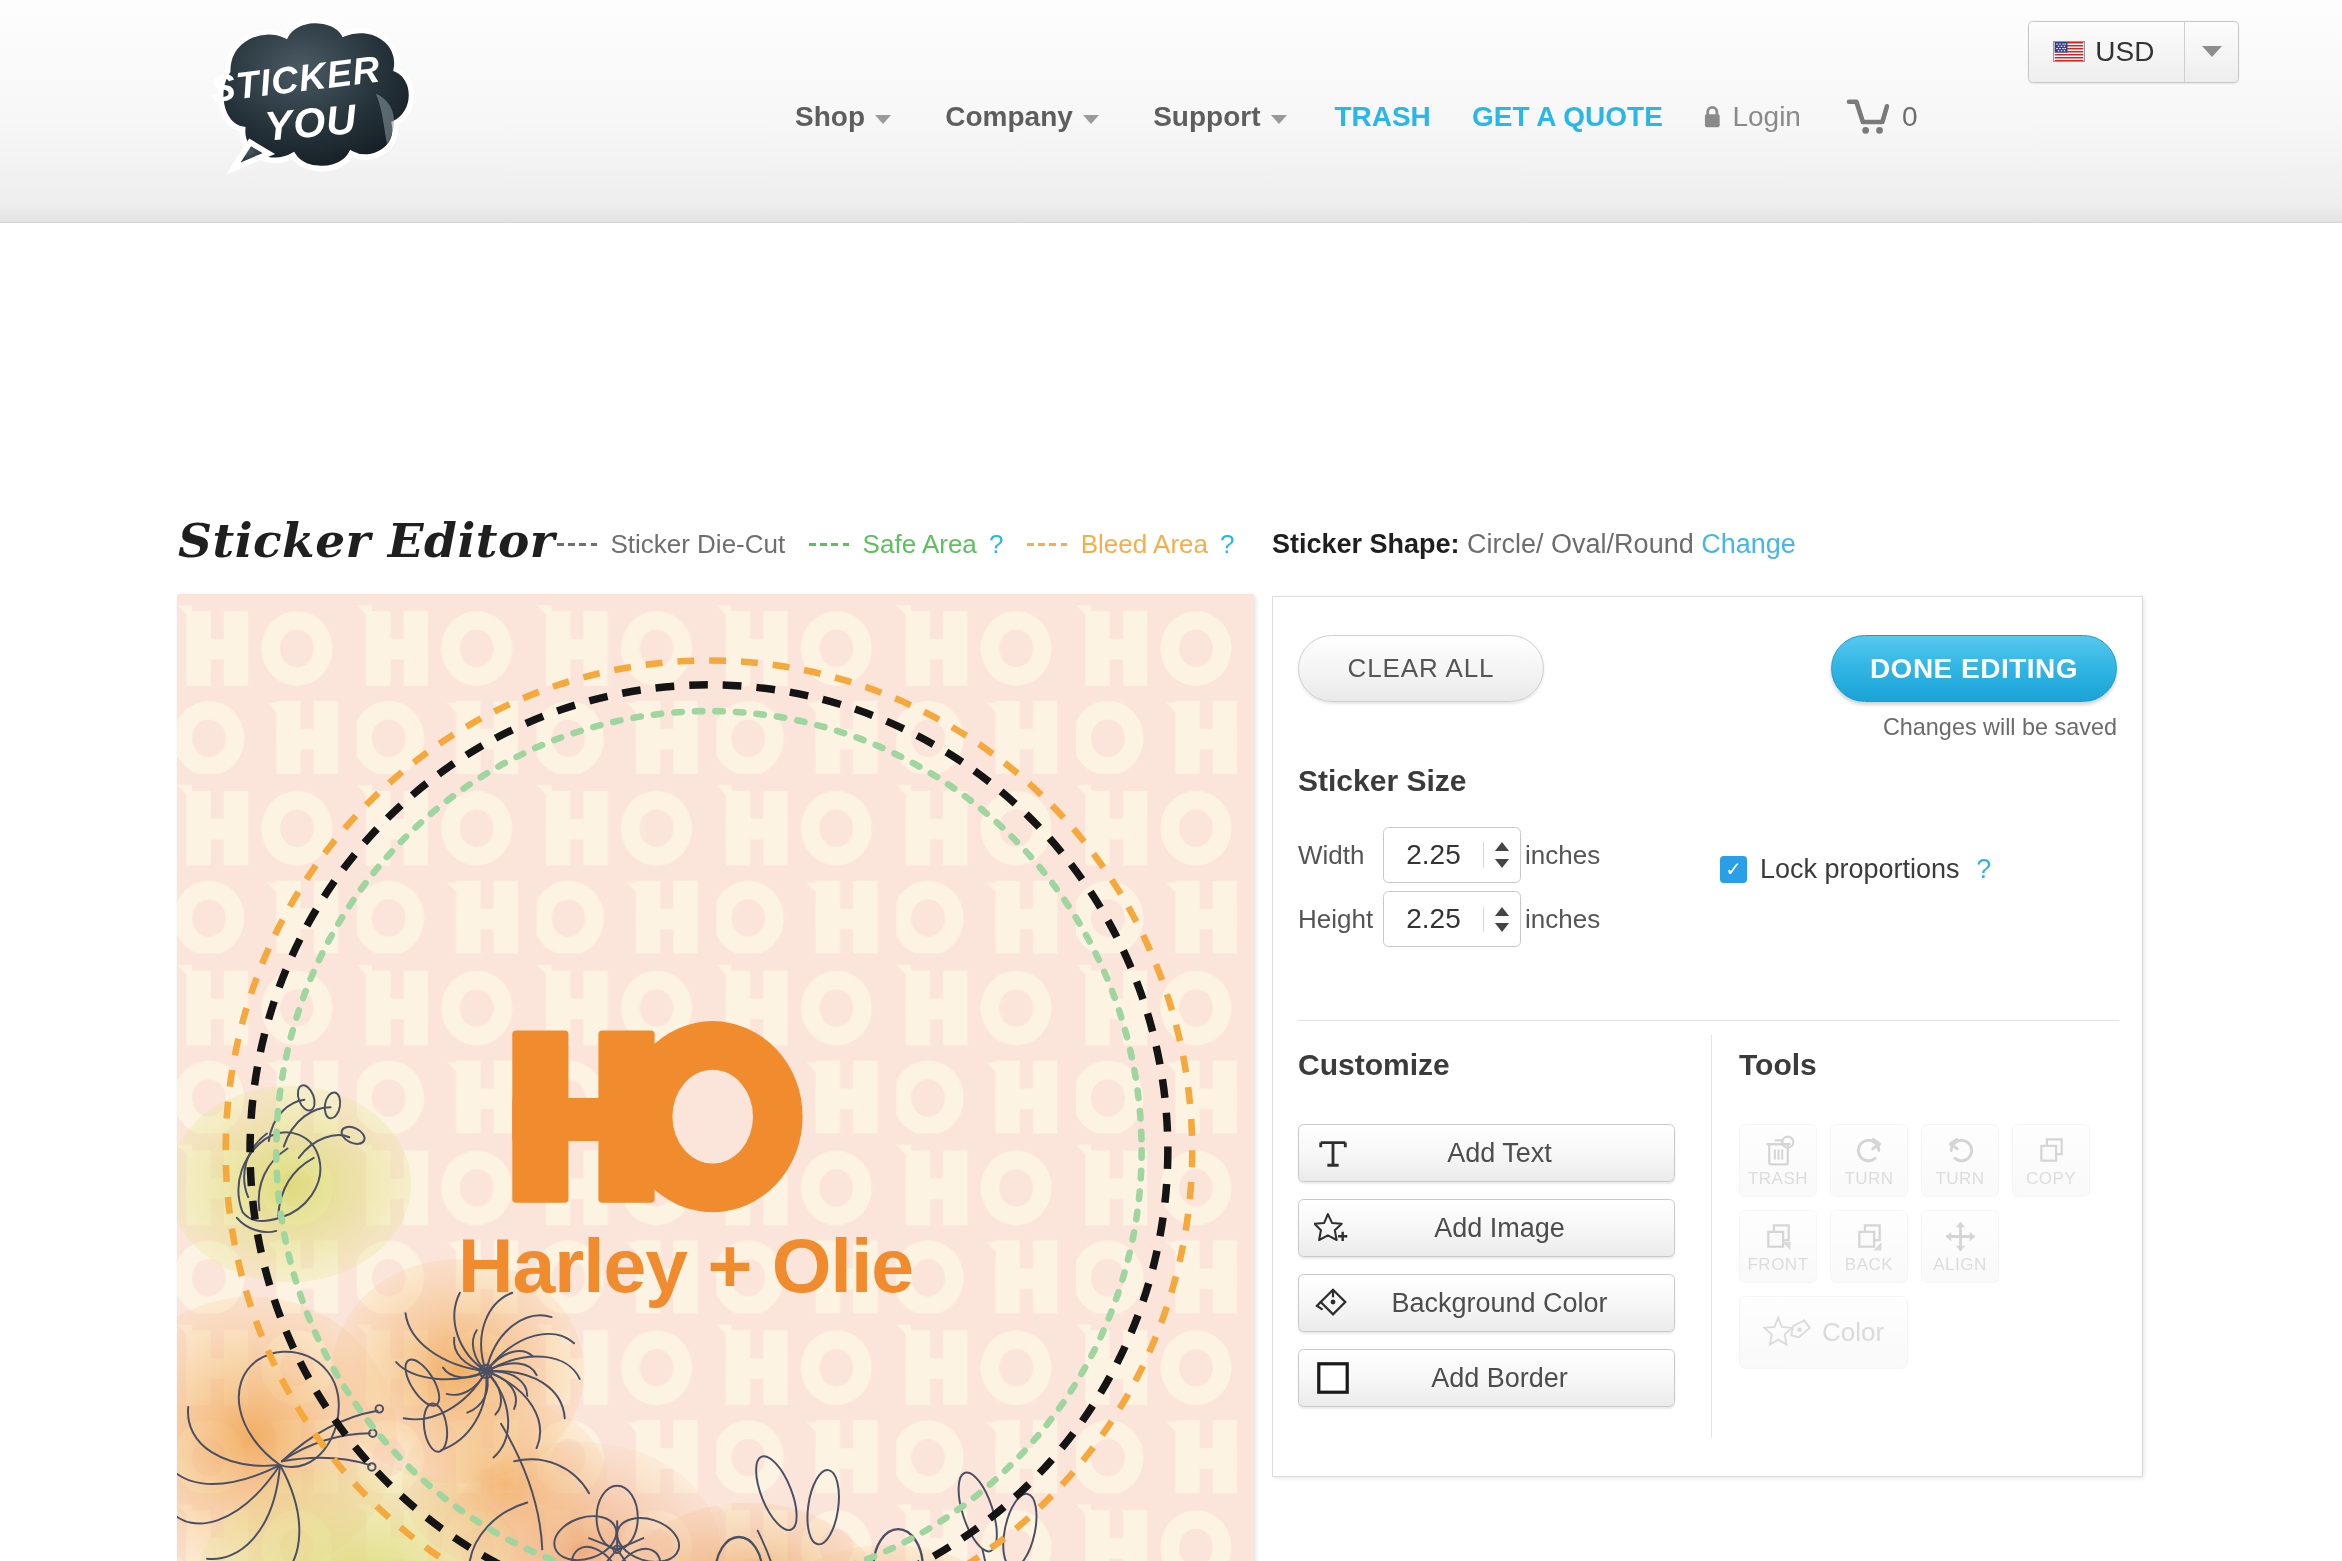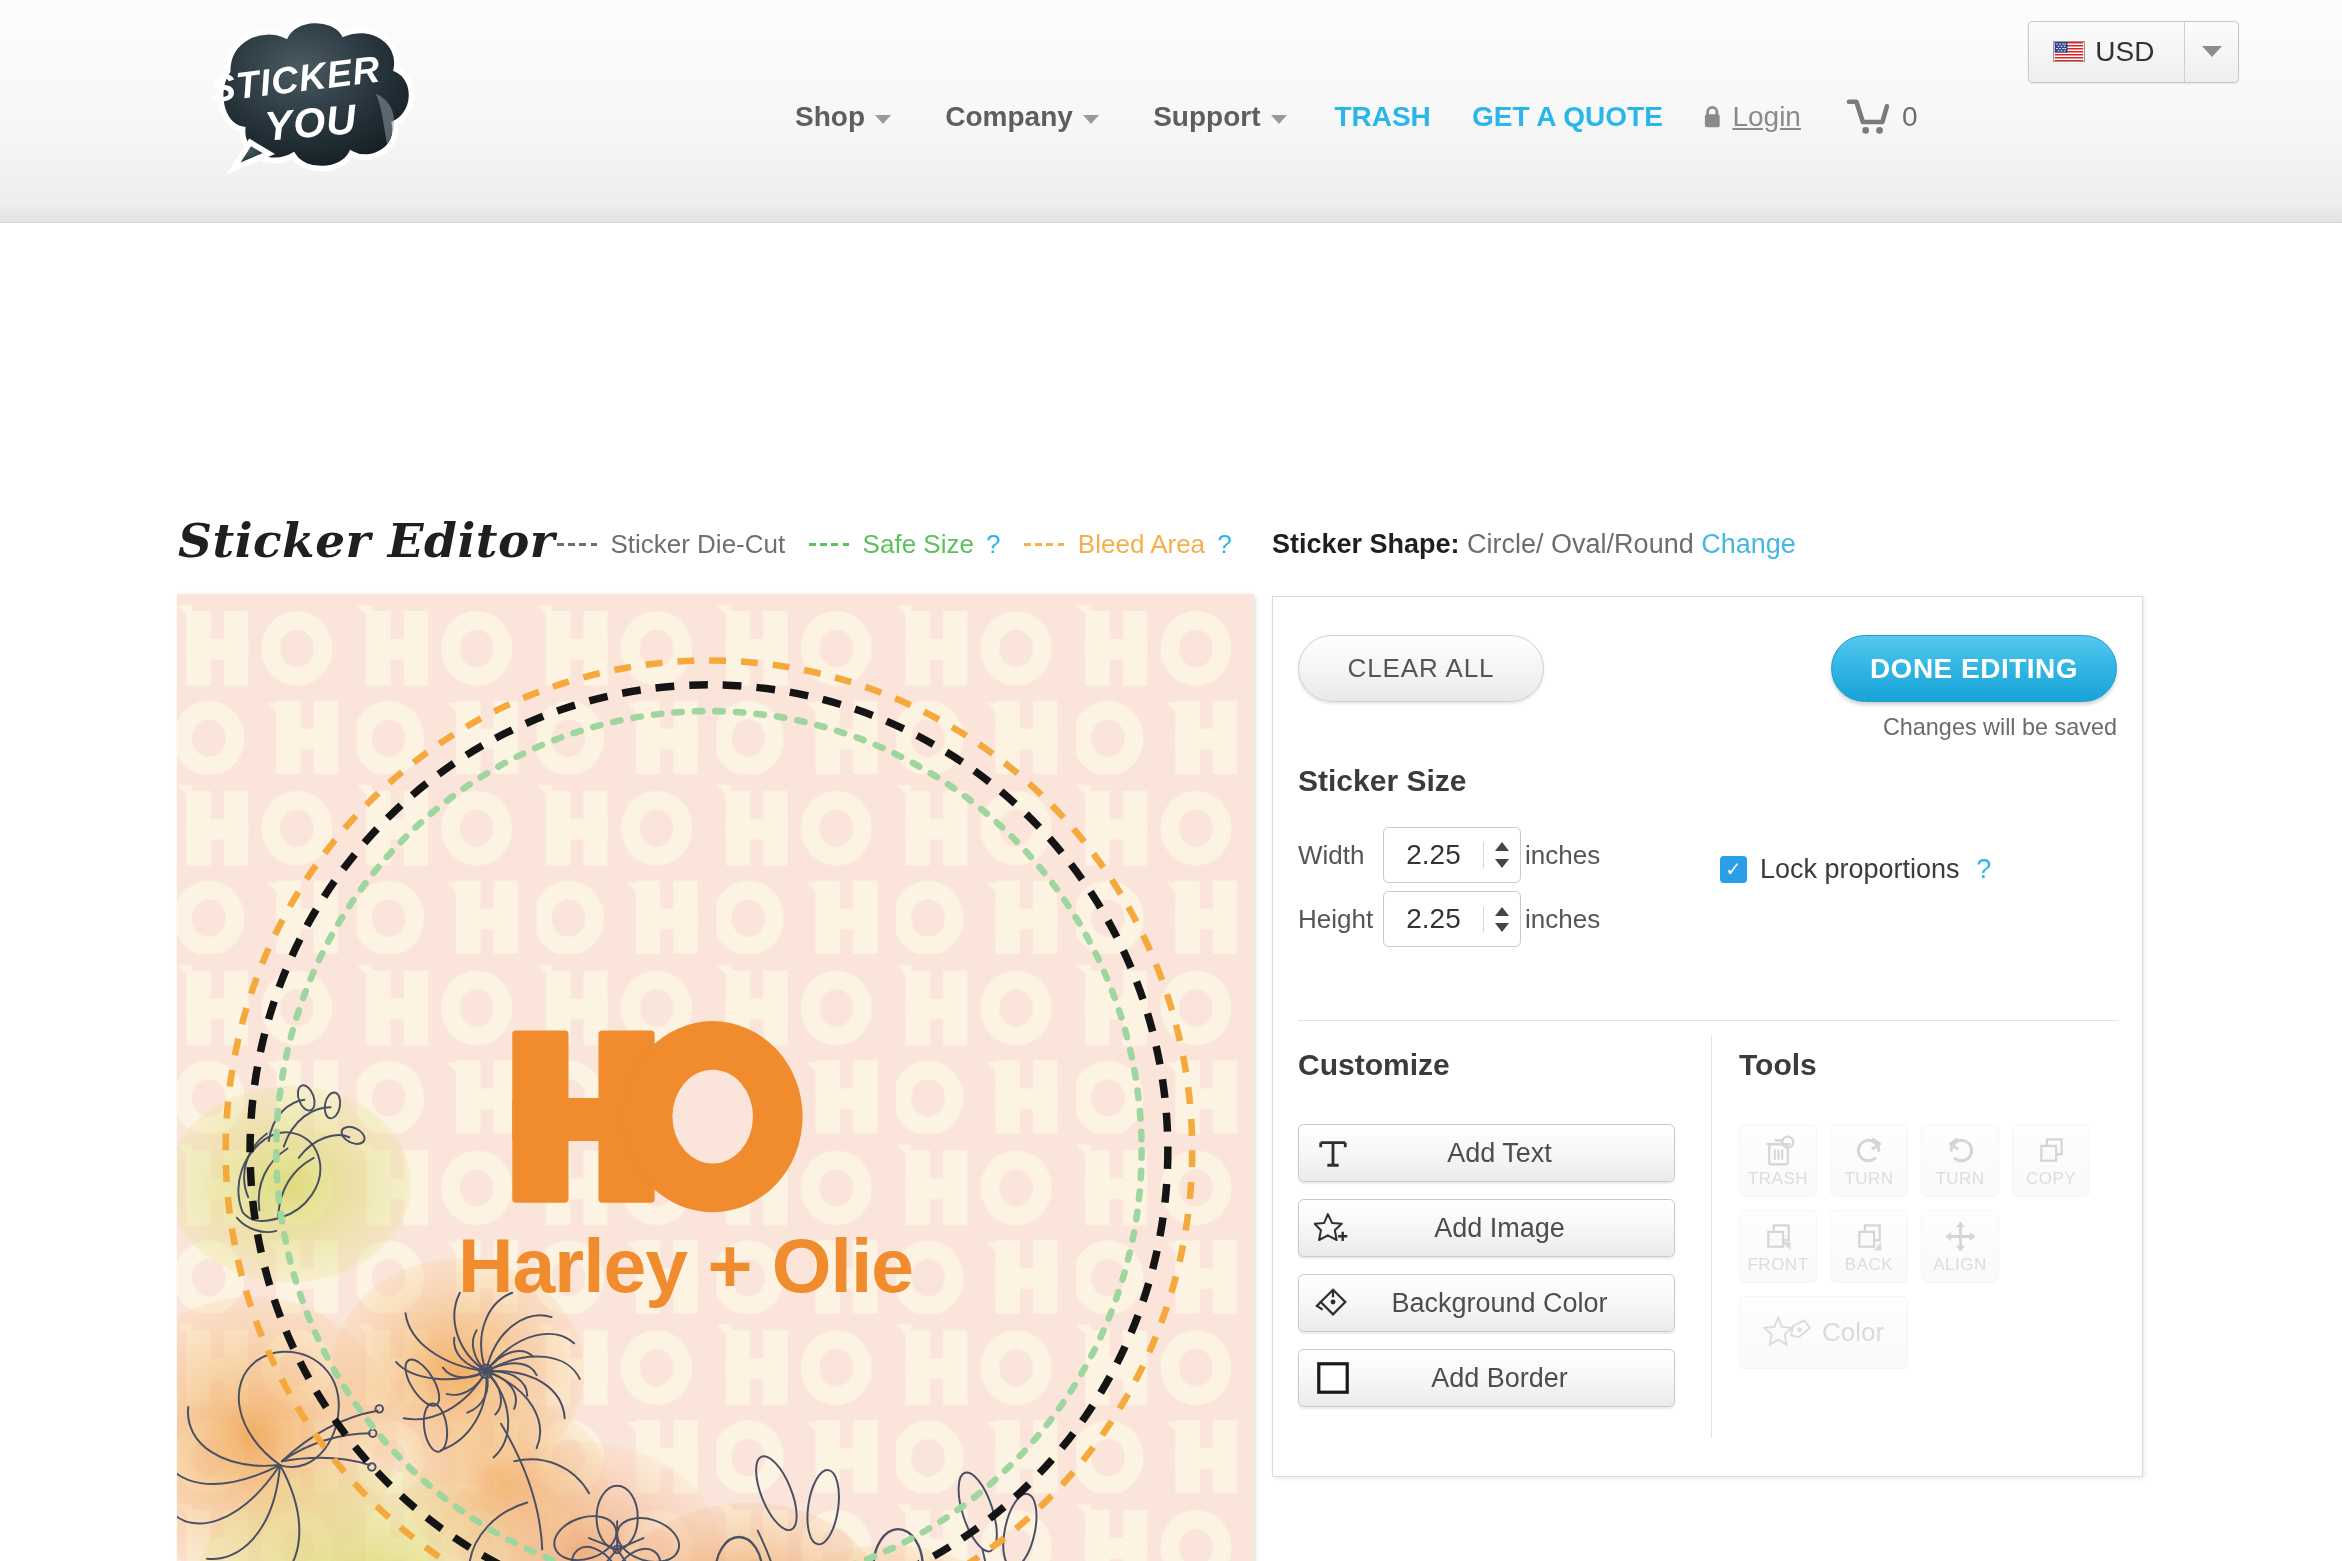--- a/index.html
+++ b/index.html
@@ -58,21 +58,21 @@
     color:#5e5e5e; font-weight:700; padding: 0 27px;
     white-space:nowrap;
   }
   .nav-item .caret {
     width:0;height:0;border-left:8.4px solid transparent;border-right:8.4px solid transparent;
     border-top:9.4px solid #9a9a9a; margin-top:5.6px;
   }
   .nav-cta { color:#29b6e8; font-weight:700; padding:0 20.6px; white-space:nowrap; }
   .nav-login {
     display:flex; align-items:center; gap:9.4px; padding:0 19px;
-    color:#8a8a8a; font-weight:400; white-space:nowrap;text-decoration:underline;
+    color:#8a8a8a; font-weight:400; white-space:nowrap;
   }
   .lock-ic { width:20.6px; height:24px; display:block; }
   .nav-cart { display:flex; align-items:center; gap:13px; padding-left:26px; color:#6d6d6d; }
   .cart-ic { width:43px; height:37px; display:block; }
 
   
   .page { position:relative; width:2342px; height:1339px; background:#fff; }
 
   .editor-title {
     position:absolute; left:178px; top:290px;
@@ -317,21 +317,21 @@
 
   <div class="editor-title">Sticker Editor</div>
 
   <div class="legend">
     <div class="legend-item">
       <span class="dashbar dash-black"></span>
       <span class="lg-gray">Sticker Die-Cut</span>
     </div>
     <div class="legend-item">
       <span class="dashbar dash-green"></span>
-      <span class="lg-green">Safe Size</span>
+      <span class="lg-green">Safe Area</span>
       <span class="qm">?</span>
     </div>
     <div class="legend-item">
       <span class="dashbar dash-orange"></span>
       <span class="lg-orange">Bleed Area</span>
       <span class="qm">?</span>
     </div>
   </div>
 
   <div class="shape-line">

